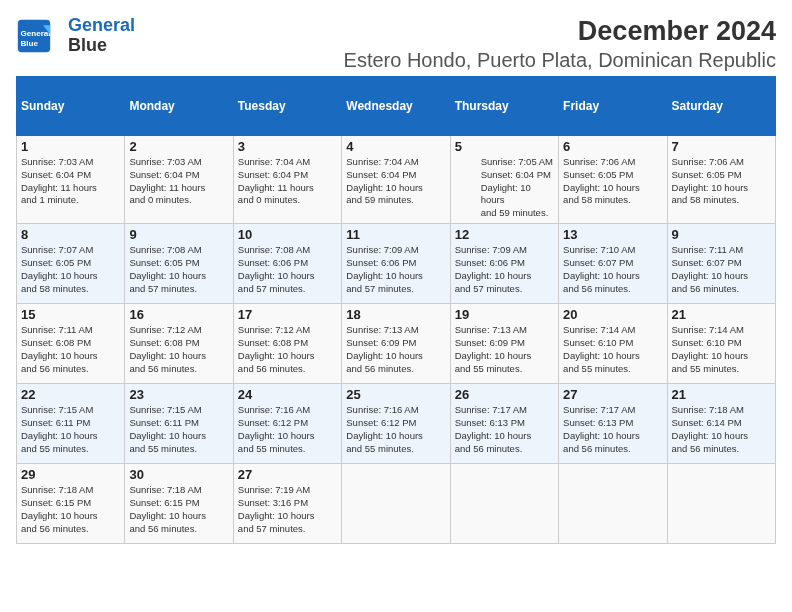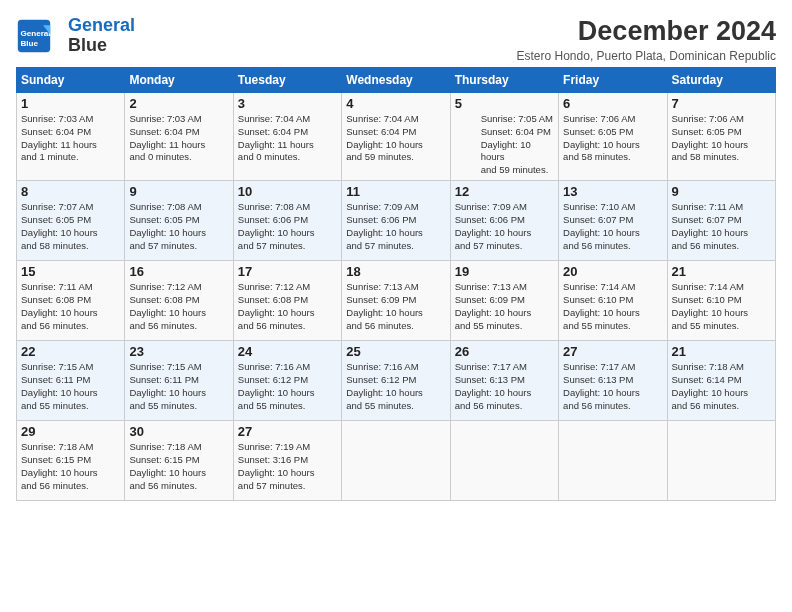--- a/index.html
+++ b/index.html
@@ -32,33 +32,33 @@
       width: 36px;
       height: 36px;
     }
     .title-block { text-align: right; }
     .month-title {
       font-size: 27px;
       font-weight: bold;
       color: #333;
     }
     .subtitle {
-      font-size: 12px;
+      font-size: 20px;
       color: #555;
       margin-top: 2px;
     }
     .calendar {
       width: 100%;
       border-collapse: collapse;
       font-size: 10px;
     }
     .calendar thead th {
       background: #1a6bbf;
       color: #fff;
-      padding: 5px 4px;
+      padding: 22px 4px;
       text-align: left;
       font-size: 12px;
       font-weight: bold;
       border: 1px solid #1a6bbf;
     }
     .calendar tbody td {
       border: 1px solid #ccc;
       vertical-align: top;
       padding: 3px 4px;
       width: calc(100%/7);

